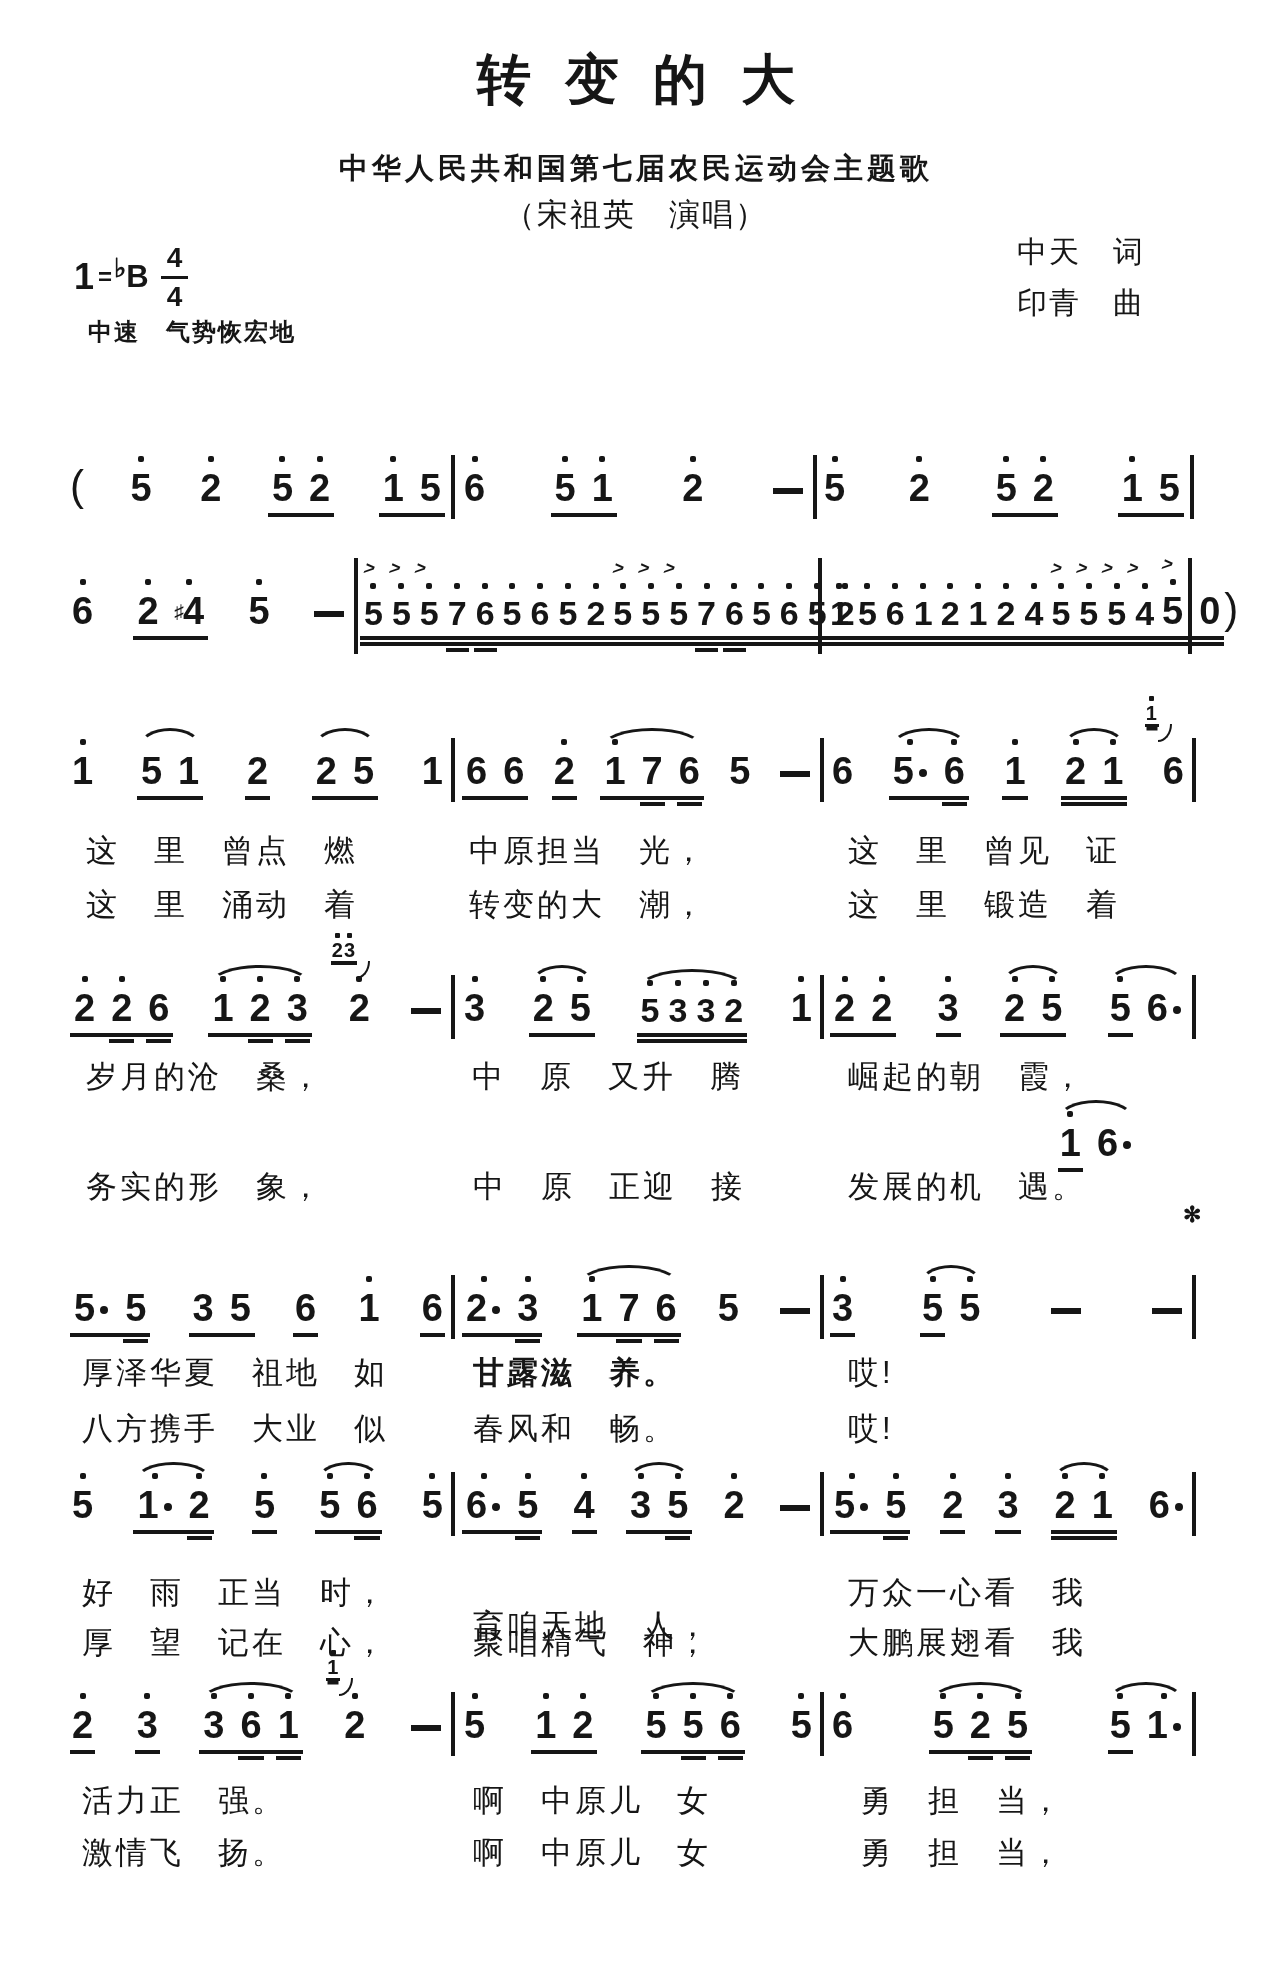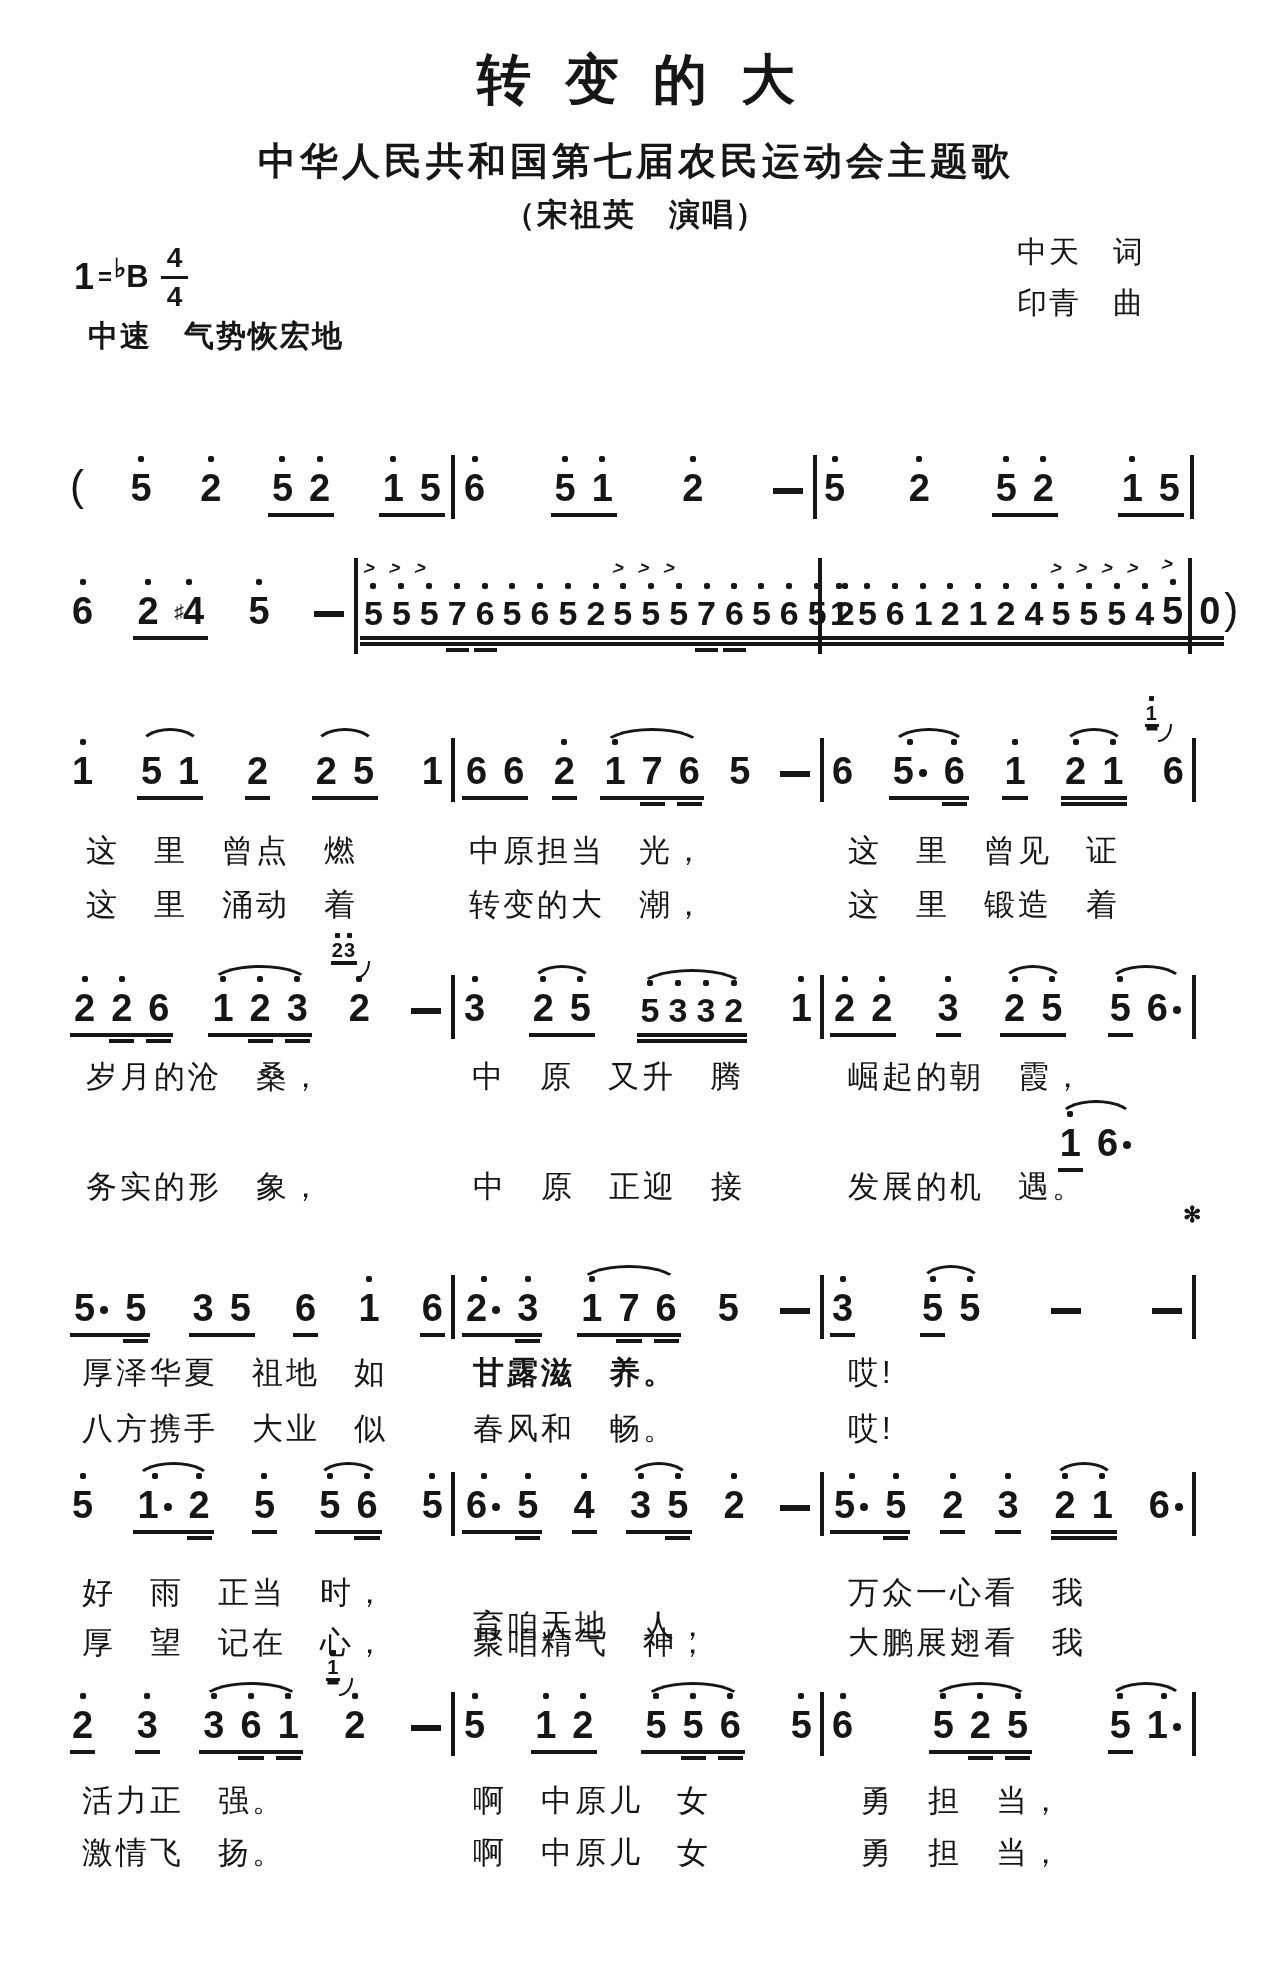--- a/index.html
+++ b/index.html
@@ -2,36 +2,36 @@
 <html><head>
 <meta charset="utf-8">
 <style>
   html,body{margin:0;padding:0;background:#e8e8e8;}
   #page{position:relative;width:1272px;height:1978px;background:#ffffff;margin:0 auto;
         font-family:"Liberation Sans",sans-serif;color:#161616;overflow:hidden;}
   
   .title{position:absolute;top:44px;left:0;right:0;text-align:center;
          font-family:"Liberation Serif",serif;font-weight:900;font-size:54px;
          letter-spacing:34px;text-indent:34px;white-space:pre;}
-  .subtitle{position:absolute;top:136px;left:0;right:0;text-align:center;
-            font-weight:700;font-size:38px;letter-spacing:4px;white-space:pre;}
+  .subtitle{position:absolute;top:149px;left:0;right:0;text-align:center;
+            font-weight:700;font-size:29px;letter-spacing:4px;white-space:pre;}
   .performer{position:absolute;top:194px;left:0;right:0;text-align:center;
-             font-weight:700;font-size:31px;letter-spacing:2px;white-space:pre;}
+             font-weight:400;font-size:31px;letter-spacing:2px;white-space:pre;}
   .credits{position:absolute;top:232px;right:95px;width:160px;}
   .credit-line{font-size:30px;font-weight:500;letter-spacing:2px;white-space:pre;
                text-align:justify;margin-bottom:10px;}
   .keyrow{position:absolute;left:74px;top:240px;display:flex;align-items:center;height:74px;}
   .k1{font-weight:800;font-size:36px;}
   .keq{font-weight:700;font-size:24px;margin:0 2px 0 4px;}
   .kflat{font-weight:700;font-size:26px;position:relative;top:-9px;}
   .kB{font-weight:800;font-size:31px;margin-right:12px;}
   .frac{display:inline-flex;flex-direction:column;align-items:center;line-height:1;}
   .frac .num{font-weight:800;font-size:28px;padding:0 6px 4px;}
   .frac .den{font-weight:800;font-size:28px;padding:4px 6px 0;border-top:3px solid #161616;}
-  .tempo{position:absolute;left:88px;top:316px;font-weight:700;font-size:30px;
+  .tempo{position:absolute;left:88px;top:316px;font-weight:700;font-size:24px;
          letter-spacing:2px;white-space:pre;}
   
   .system{position:absolute;left:0;width:100%;height:0;overflow:visible;}
   .measure{position:absolute;display:flex;justify-content:space-between;
            align-items:flex-end;height:44px;}
   .measure.center{justify-content:center;}
   .bar{position:absolute;width:4px;background:#161616;}
   .note{position:relative;display:inline-block;margin:0 2px;}
   .digit{font-weight:800;font-size:38px;line-height:1.05;font-family:"Liberation Sans",sans-serif;}
   .grp.dense .digit{font-size:34px;}

